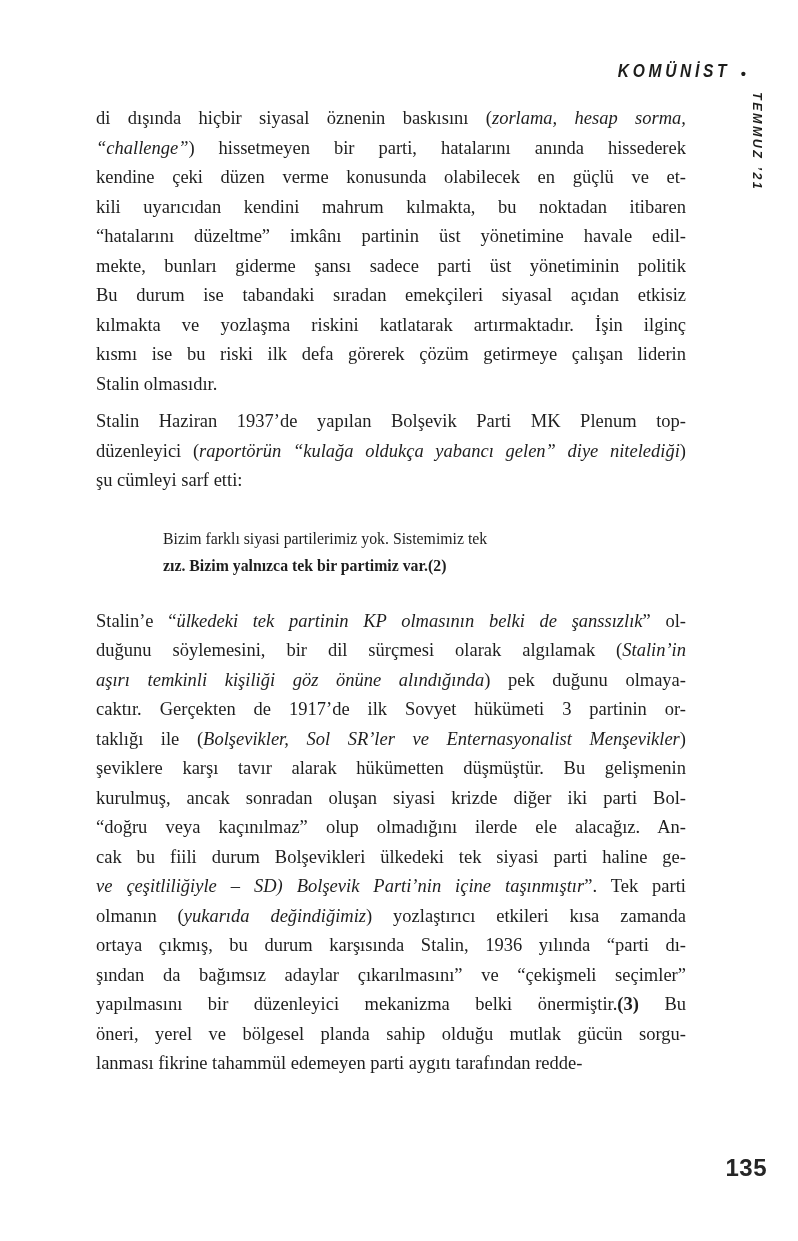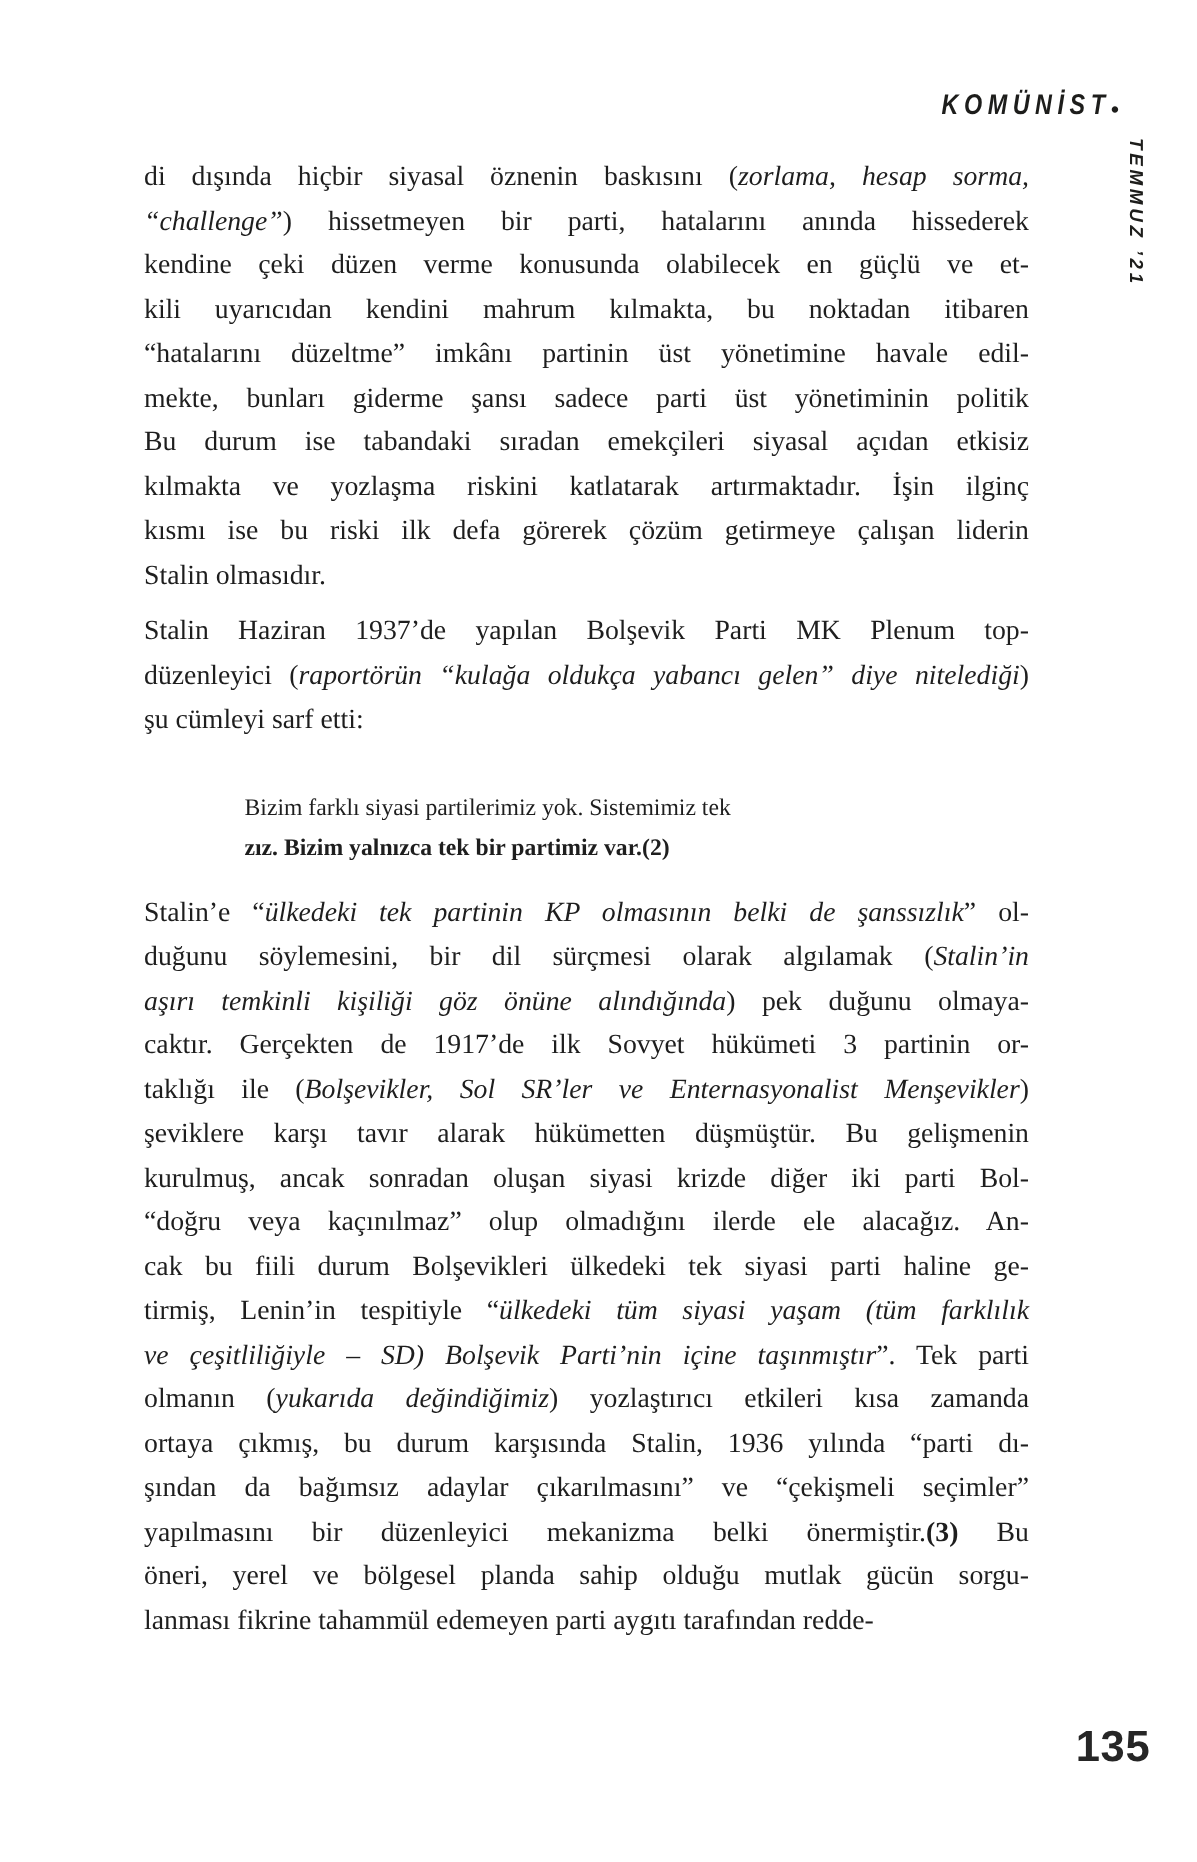--- a/index.html
+++ b/index.html
@@ -14,20 +14,21 @@
     color: #1e1e1e;
   }
 
   
   .running-head {
     position: absolute;
     top: 60px;
     right: 52px;
     display: flex;
     align-items: flex-end;
+    gap: 10px;
     font-family: "Liberation Sans", sans-serif;
     font-style: italic;
     font-weight: 700;
     color: #1d1d1b;
   }
   .journal-name {
     font-size: 19px;
     letter-spacing: 4.5px;
     transform: scaleX(0.82);
     transform-origin: 100% 50%;
@@ -57,37 +58,37 @@
     left: 96px;
     top: 104px;
     width: 590px;
     font-size: 18.5px;
     line-height: 29.5px;
   }
   .para { margin: 0 0 8px 0; }
   .para.body .line { text-align: justify; text-align-last: justify; }
   .para.body .line.last { text-align-last: left; }
   .para.quote {
-    margin: 29px 0 15px 67px;
+    margin: 29px 0 27px 67px;
     width: 390px;
     font-size: 15.8px;
     line-height: 27.5px;
   }
   .para.quote .line { text-align: left; }
   .i { font-style: italic; }
   .b { font-weight: 700; }
 
   
   .page-number {
     position: absolute;
     right: 31px;
     bottom: 59px;
     font-family: "Liberation Sans", sans-serif;
     font-weight: 700;
-    font-size: 29px;
+    font-size: 24px;
     letter-spacing: 0.5px;
     color: #262626;
   }
 </style>
 </head>
 <body>
 
 <div class="page">
 
   <div class="running-head">
@@ -122,21 +123,20 @@
       <div class="para body">
         <div class="line"><span>Stalin’e “</span><span class="i">ülkedeki tek partinin KP olmasının belki de şanssızlık</span><span>” ol-</span></div>
         <div class="line"><span>duğunu söylemesini, bir dil sürçmesi olarak algılamak (</span><span class="i">Stalin’in</span></div>
         <div class="line"><span class="i">aşırı temkinli kişiliği göz önüne alındığında</span><span>) pek duğunu olmaya-</span></div>
         <div class="line"><span>caktır. Gerçekten de 1917’de ilk Sovyet hükümeti 3 partinin or-</span></div>
         <div class="line"><span>taklığı ile (</span><span class="i">Bolşevikler, Sol SR’ler ve Enternasyonalist Menşevikler</span><span>)</span></div>
         <div class="line"><span>şeviklere karşı tavır alarak hükümetten düşmüştür. Bu gelişmenin</span></div>
         <div class="line"><span>kurulmuş, ancak sonradan oluşan siyasi krizde diğer iki parti Bol-</span></div>
         <div class="line"><span>“doğru veya kaçınılmaz” olup olmadığını ilerde ele alacağız. An-</span></div>
         <div class="line"><span>cak bu fiili durum Bolşevikleri ülkedeki tek siyasi parti haline ge-</span></div>
-        <div class="line"><span>tirmiş, Lenin’in tespitiyle “</span><span class="i">ülkedeki tüm siyasi yaşam (tüm farklılık</span></div>
         <div class="line"><span class="i">ve çeşitliliğiyle – SD) Bolşevik Parti’nin içine taşınmıştır</span><span>”. Tek parti</span></div>
         <div class="line"><span>olmanın (</span><span class="i">yukarıda değindiğimiz</span><span>) yozlaştırıcı etkileri kısa zamanda</span></div>
         <div class="line"><span>ortaya çıkmış, bu durum karşısında Stalin, 1936 yılında “parti dı-</span></div>
         <div class="line"><span>şından da bağımsız adaylar çıkarılmasını” ve “çekişmeli seçimler”</span></div>
         <div class="line"><span>yapılmasını bir düzenleyici mekanizma belki önermiştir.</span><span class="b">(3)</span><span> Bu</span></div>
         <div class="line"><span>öneri, yerel ve bölgesel planda sahip olduğu mutlak gücün sorgu-</span></div>
         <div class="line last"><span>lanması fikrine tahammül edemeyen parti aygıtı tarafından redde-</span></div>
       </div>
     </div>
 

